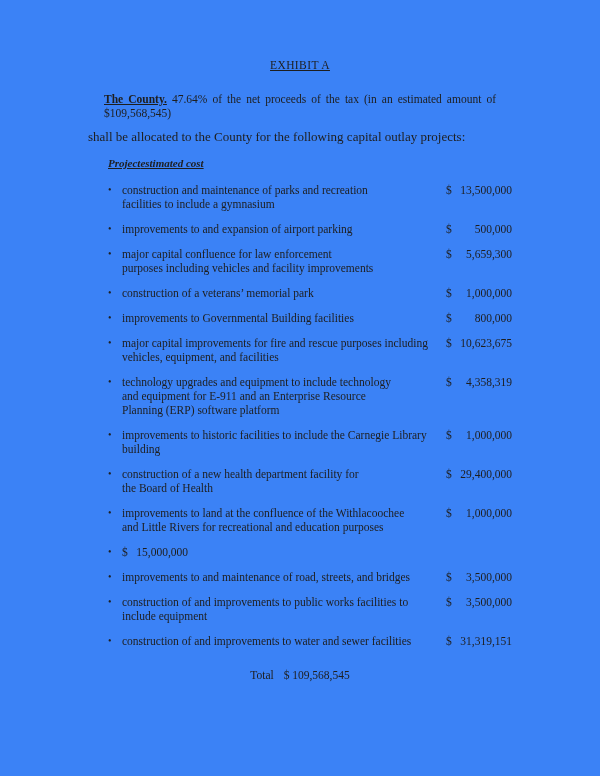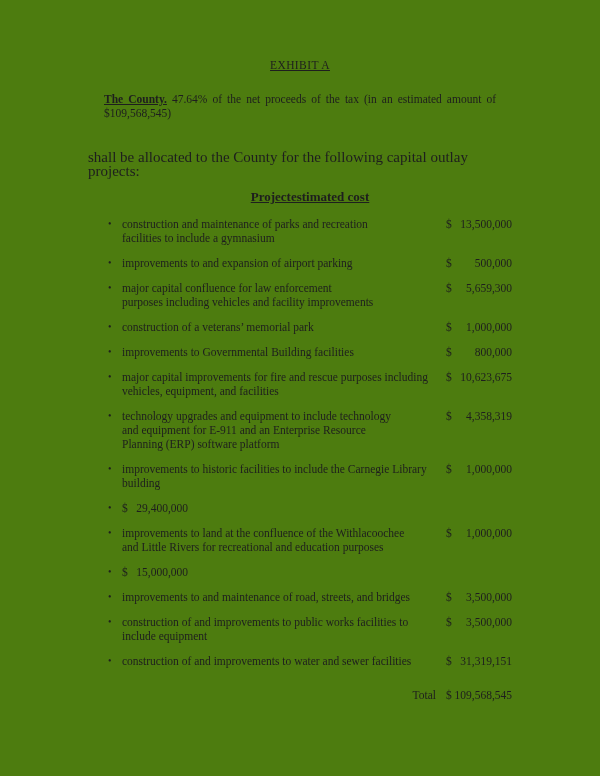--- a/index.html
+++ b/index.html
@@ -7,52 +7,53 @@
   body {
     width: 600px; height: 776px;
     background: #ffffff;
     font-family: "Liberation Serif", serif;
     color: #1e1e1e;
   }
   .page {
     position: relative;
     width: 600px; height: 776px;
     padding: 58px 88px 8px 88px;
-    background: #4d7c0f;
+    background: #3b82f6;
   }
   .title {
     text-align: center;
     font-size: 11.5px;
     line-height: 14px;
     text-decoration: underline;
     letter-spacing: 0.4px;
   }
   .intro-line1 {
     margin: 20px 16px 0;
     font-size: 11.5px;
     line-height: 14px;
     text-align: justify;
     text-align-last: justify;
   }
   .lead {
     font-weight: bold;
     text-decoration: underline;
   }
   .intro-line2 {
-    margin: 30px 0 0;
-    font-size: 15px;
+    margin: 10px 0 0;
+    font-size: 13px;
     line-height: 14px;
   }
   .cols-header {
     display: flex;
-    justify-content: center;
+    justify-content: flex-start;
     margin-top: 12px;
-    font-size: 13px;
+    font-size: 11px;
     line-height: 14px;
     font-weight: bold;
+    font-style: italic;
   }
   .col-project {
     margin-left: 20px;
     text-decoration: underline;
   }
   .col-cost { text-decoration: underline; }
   .list { margin-top: 13px; }
   .row {
     display: flex;
     align-items: flex-start;
@@ -75,21 +76,21 @@
   .amount {
     flex: none;
     width: 66px;
     display: flex;
     justify-content: space-between;
     white-space: nowrap;
   }
   .total-row {
     margin-top: 20px;
     display: flex;
-    justify-content: flex-end;
+    justify-content: center;
     align-items: baseline;
     font-size: 11.5px;
     line-height: 14px;
   }
   .total-label { margin-right: 10px; }
 </style>
 </head>
 <body>
 
 <div class="page">
@@ -179,20 +180,22 @@
     <span class="desc">improvements to historic facilities to include the Carnegie Library
 building</span>
     <span class="amount">
       <span class="dollar">$</span>
       <span class="num">1,000,000</span>
     </span>
   </div>
 
   <div class="row">
     <span class="bullet">•</span>
+    <span class="desc">construction of a new health department facility for
+the Board of Health</span>
     <span class="amount">
       <span class="dollar">$</span>
       <span class="num">29,400,000</span>
     </span>
   </div>
 
   <div class="row">
     <span class="bullet">•</span>
     <span class="desc">improvements to land at the confluence of the Withlacoochee
 and Little Rivers for recreational and education purposes</span>

